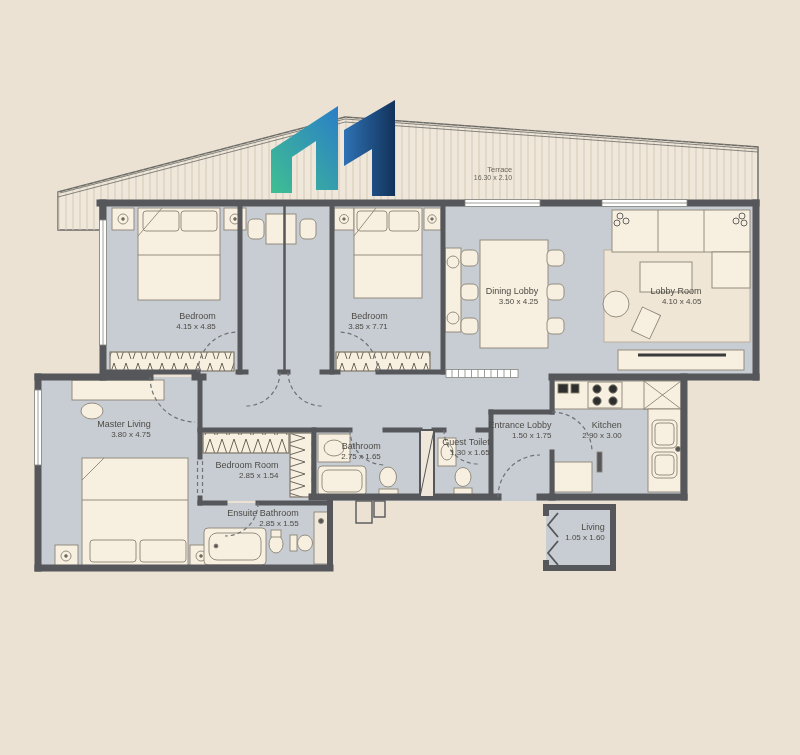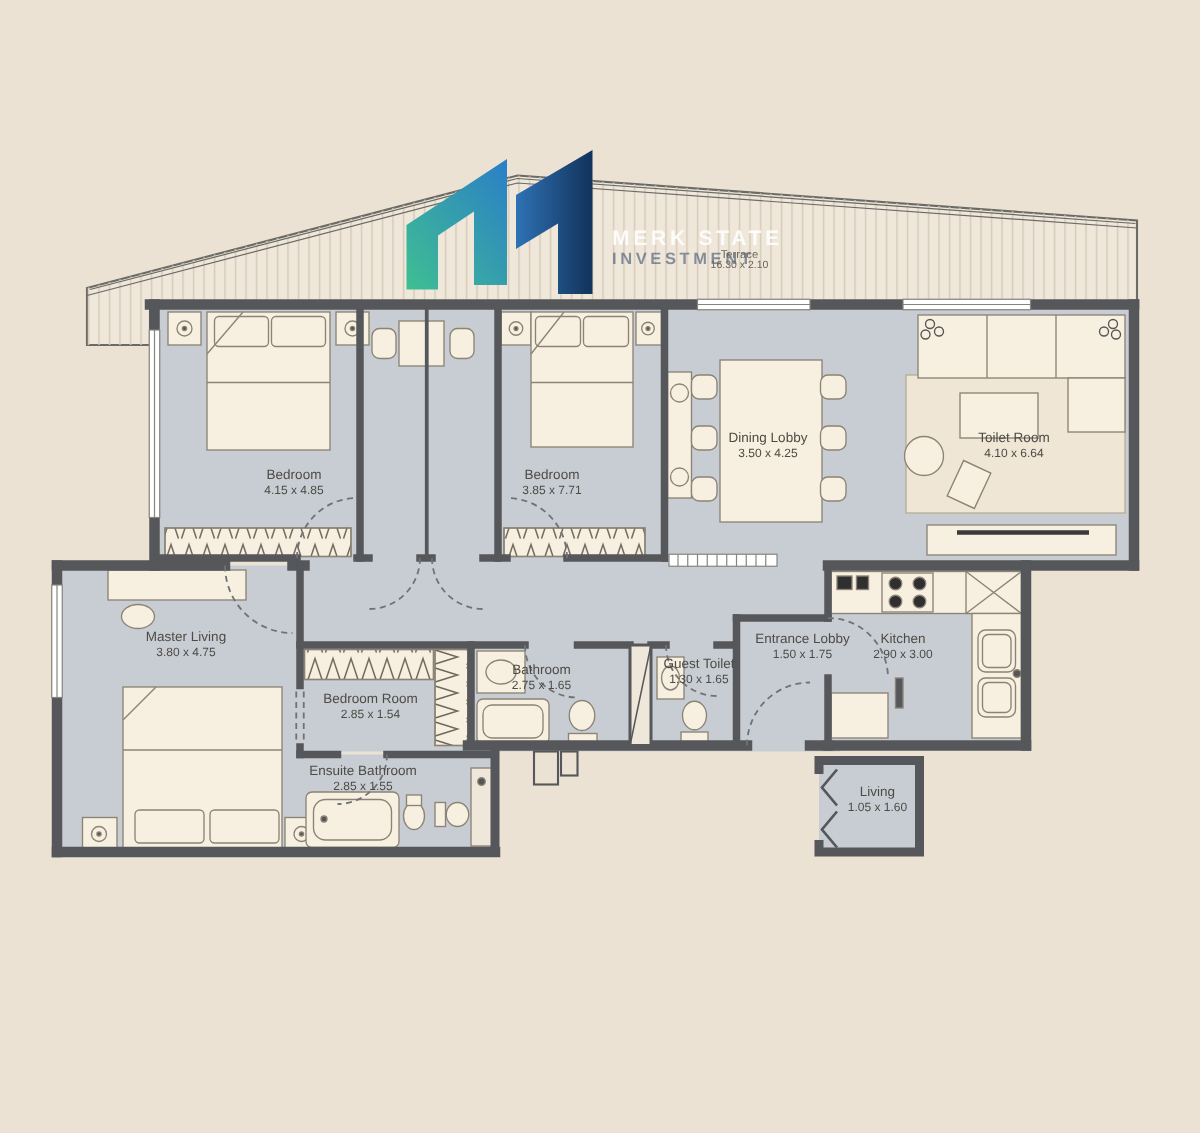--- a/index.html
+++ b/index.html
@@ -2,21 +2,21 @@
 <html><head>
 <meta charset="utf-8">
 <style>
   html,body{margin:0;padding:0}
   .stage{position:relative;width:800px;height:755px;background:#EBE2D4;
          font-family:"Liberation Sans",sans-serif;overflow:hidden}
   .plan-svg{position:absolute;left:0;top:0;z-index:1}
   .wm{position:absolute;left:408px;top:150px;z-index:2;line-height:1.2;pointer-events:none}
   .wm .l1{display:block;font-size:14px;font-weight:bold;letter-spacing:2.5px;color:rgba(255,255,255,.85)}
   .wm .l2{display:block;font-size:11px;font-weight:bold;letter-spacing:2.4px;color:rgba(23,52,92,.5)}
-  .rl{position:absolute;transform:translate(-50%,-50%);text-align:center;color:#4d4b45;
+  .rl{position:absolute;transform:translate(-50%,-50%);text-align:right;color:#4d4b45;
       white-space:nowrap;z-index:3;line-height:1.25}
   .rl .n{display:block;font-size:9px}
   .rl .d{display:block;font-size:8px}
   .rl.small .n{font-size:7.5px;color:#6b665c}
   .rl.small .d{font-size:7px;color:#6b665c}
 </style>
 </head>
 <body>
 
 <div class="stage">
@@ -272,66 +272,62 @@
     <polyline points="558,513 548,525 558,537"></polyline>
     <polyline points="558,541 548,553 558,565"></polyline>
   </g>
 
   <g>
     <path d="M271,150 L338,106 L338,190 L316,190 L316,141 L292,157 L292,193 L271,193 Z" fill="url(#lg1)"></path>
     <path d="M344,130 L395,100 L395,196 L372,196 L372,149 L344,166 Z" fill="url(#lg2)"></path>
   </g>
 </svg>
 
-<div class="wm">
-  <span class="l1">MERK STATE</span>
-  <span class="l2">INVESTMENT</span>
-</div>
 
 <div class="rl small" style="left:493px;top:174px">
   <span class="n">Terrace</span>
   <span class="d">16.30 x 2.10</span>
 </div>
 <div class="rl" style="left:196px;top:322px">
   <span class="n">Bedroom</span>
   <span class="d">4.15 x 4.85</span>
 </div>
 <div class="rl" style="left:368px;top:322px">
   <span class="n">Bedroom</span>
   <span class="d">3.85 x 7.71</span>
 </div>
 <div class="rl" style="left:512px;top:297px">
   <span class="n">Dining Lobby</span>
   <span class="d">3.50 x 4.25</span>
 </div>
 <div class="rl" style="left:676px;top:297px">
-  <span class="n">Toilet Room</span>
-  <span class="d">4.10 x 6.64</span>
+  <span class="n">Lobby Room</span>
+  <span class="d">4.10 x 4.05</span>
 </div>
 <div class="rl" style="left:124px;top:430px">
   <span class="n">Master Living</span>
   <span class="d">3.80 x 4.75</span>
 </div>
 <div class="rl" style="left:247px;top:471px">
   <span class="n">Bedroom Room</span>
   <span class="d">2.85 x 1.54</span>
 </div>
-<div class="rl" style="left:242px;top:519px">
+<div class="rl" style="left:263px;top:519px">
   <span class="n">Ensuite Bathroom</span>
   <span class="d">2.85 x 1.55</span>
 </div>
 <div class="rl" style="left:361px;top:452px">
   <span class="n">Bathroom</span>
   <span class="d">2.75 x 1.65</span>
 </div>
 <div class="rl" style="left:466px;top:448px">
   <span class="n">Guest Toilet</span>
   <span class="d">1.30 x 1.65</span>
 </div>
-<div class="rl" style="left:535px;top:431px">
+<div class="rl" style="left:520px;top:431px">
   <span class="n">Entrance Lobby</span>
   <span class="d">1.50 x 1.75</span>
 </div>
 <div class="rl" style="left:602px;top:431px">
   <span class="n">Kitchen</span>
   <span class="d">2.90 x 3.00</span>
 </div>
 <div class="rl" style="left:585px;top:533px">
   <span class="n">Living</span>
   <span class="d">1.05 x 1.60</span>

